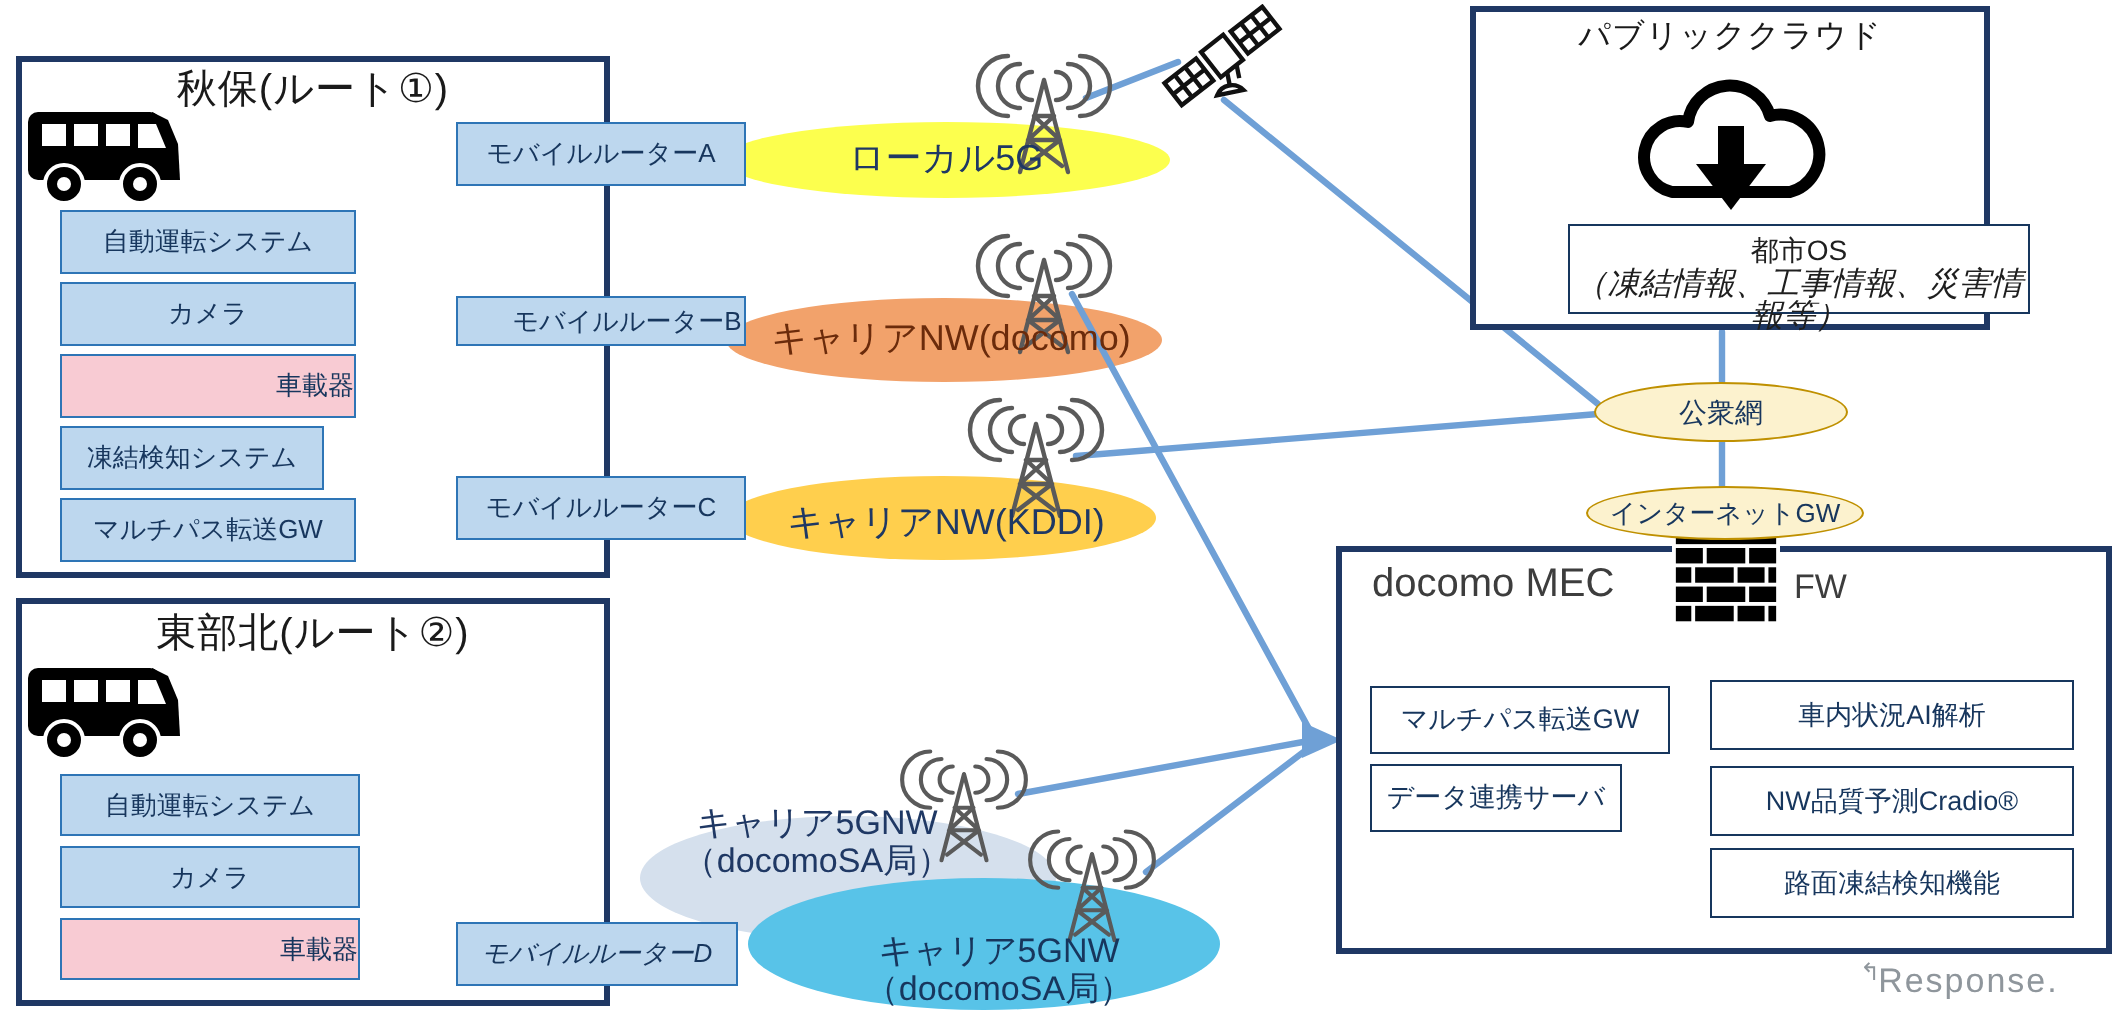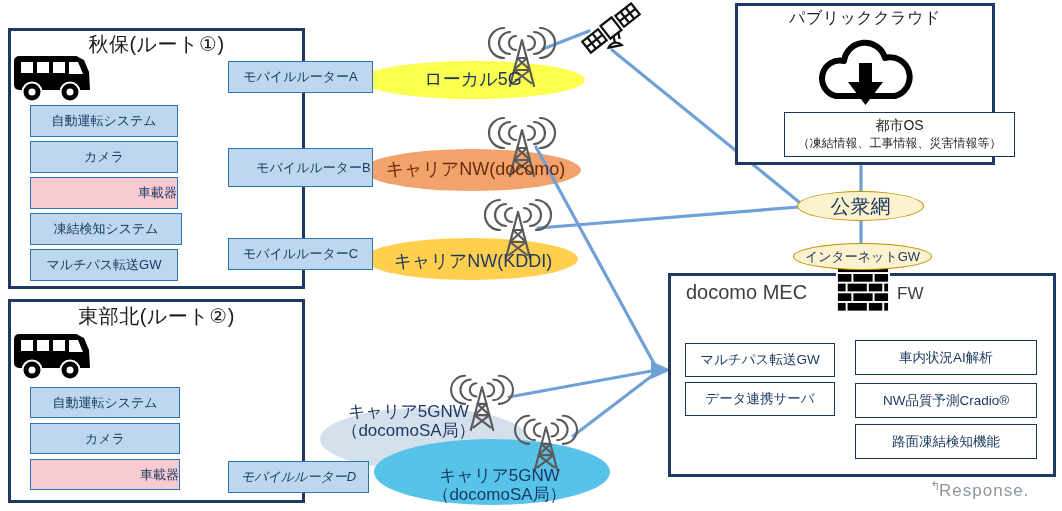--- a/index.html
+++ b/index.html
@@ -18,21 +18,21 @@
   
   .netlabel{position:absolute;text-align:center;z-index:6;line-height:19px;}
   
   .cream{position:absolute;background:#FCF2CE;border:1.4px solid #BF9000;border-radius:50%;
          box-sizing:border-box;color:#17365D;text-align:center;z-index:7;}
   .mec-title{position:absolute;color:#3d3d3d;font-size:20px;z-index:5;}
   .small-note{position:absolute;color:#1a1a1a;font-size:13px;z-index:6;}
   .os-box{position:absolute;box-sizing:border-box;border:1.6px solid #17365D;background:#fff;
           text-align:center;color:#1f1f1f;z-index:5;}
   .os-l1{font-size:14px;line-height:19px;padding-top:3px;}
-  .os-l2{font-size:12px;line-height:16px;}
+  .os-l2{font-size:16px;line-height:16px;font-style:italic;}
   .watermark{position:absolute;color:#8f969c;font-size:17px;letter-spacing:1px;z-index:8;
              display:flex;align-items:flex-start;}
   .watermark .arr{font-size:12px;margin-right:-2px;transform:translateY(-2px);}
   .icon{position:absolute;z-index:5;}
 </style>
 </head>
 <body>
 
 <div id="stage">
 
@@ -82,21 +82,21 @@
 
   <div class="module" style="left:30px;top:105px;width:148px;height:32px;">
       <span>自動運転システム</span>
     </div>
   <div class="module" style="left:30px;top:141px;width:148px;height:32px;">
       <span>カメラ</span>
     </div>
   <div class="module pink" style="left:30px;top:177px;width:148px;height:32px;">
       <span>車載器</span>
     </div>
-  <div class="module" style="left:30px;top:213px;width:152px;height:32px;align-items:center;">
+  <div class="module" style="left:30px;top:213px;width:132px;height:32px;align-items:center;">
       <span>凍結検知システム</span>
     </div>
   <div class="module" style="left:30px;top:249px;width:148px;height:32px;">
       <span>マルチパス転送GW</span>
     </div>
 
   <div class="frame" style="left:8px;top:299px;width:297px;height:204px;"></div>
   <div class="frame-title" style="left:8px;top:303px;width:297px;">東部北(ルート②)</div>
 
   <svg class="icon" style="left:12px;top:326px;" width="84" height="58" viewBox="0 0 84 58">
@@ -118,21 +118,21 @@
   <div class="module" style="left:30px;top:423px;width:150px;height:31px;">
       <span>カメラ</span>
     </div>
   <div class="module pink" style="left:30px;top:459px;width:150px;height:31px;">
       <span>車載器</span>
     </div>
 
   <div class="module" style="left:228px;top:61px;width:145px;height:32px;">
       <span>モバイルルーターA</span>
     </div>
-  <div class="module" style="left:228px;top:148px;width:145px;height:39px;padding-left:26px;">
+  <div class="module" style="left:228px;top:148px;width:145px;height:25px;padding-left:26px;">
       <span>モバイルルーターB</span>
     </div>
   <div class="module" style="left:228px;top:238px;width:145px;height:32px;">
       <span>モバイルルーターC</span>
     </div>
   <div class="module" style="left:228px;top:461px;width:141px;height:32px;font-style:italic;">
       <span>モバイルルーターD</span>
     </div>
 
   <svg class="icon" style="left:486px;top:24px;" width="72" height="64" viewBox="0 0 72 64">
@@ -200,21 +200,21 @@
   <svg class="icon" style="left:812px;top:30px;" width="108" height="88" viewBox="0 0 108 88">
     <path d="M24,66 A15,15 0 1 1 32,31 A21,21 0 0 1 73,28 A15,15 0 1 1 83,66 Z" fill="#fff" stroke="#000" stroke-width="6" stroke-linejoin="round"></path>
     <rect x="47" y="33" width="13" height="21" fill="#000"></rect>
     <polygon points="36,52 71,52 53.5,75" fill="#000"></polygon>
   </svg>
   <div class="os-box" style="left:748px;top:112px;width:231px;height:45px;margin-left:36px;">
     <div class="os-l1">都市OS</div>
     <div class="os-l2">（凍結情報、工事情報、災害情報等）</div>
   </div>
 
-  <div class="cream" style="left:797px;top:191px;width:127px;height:30px;font-size:20px;line-height:28px;"><span>公衆網</span></div>
+  <div class="cream" style="left:797px;top:191px;width:127px;height:30px;font-size:14px;line-height:28px;"><span>公衆網</span></div>
   <div class="cream" style="left:793px;top:243px;width:139px;height:27px;font-size:13px;line-height:25px;"><span>インターネットGW</span></div>
 
   <div class="frame" style="left:668px;top:273px;width:388px;height:204px;"></div>
   <div class="mec-title" style="left:686px;top:281px;">docomo MEC</div>
 
   <svg class="icon" style="left:836px;top:263px;z-index:6;" width="54" height="49" viewBox="0 0 56 50">
     <rect x="0" y="0" width="56" height="50" fill="#fff"></rect>
     <rect x="2" y="0" width="52" height="9" fill="#000"></rect>
     <g fill="#000">
       <rect x="2" y="11" width="14" height="8"></rect>
@@ -231,21 +231,21 @@
         <rect x="12" y="41" width="20" height="8"></rect>
         <rect x="34" y="41" width="14" height="8"></rect>
         <rect x="50" y="41" width="4" height="8"></rect>
     </g>
   </svg>
   <div class="mec-title" style="left:897px;top:284px;font-size:17px;">FW</div>
 
   <div class="module plain" style="left:685px;top:343px;width:150px;height:34px;">
       <span>マルチパス転送GW</span>
     </div>
-  <div class="module plain" style="left:685px;top:382px;width:150px;height:34px;">
+  <div class="module plain" style="left:685px;top:382px;width:126px;height:34px;">
       <span>データ連携サーバ</span>
     </div>
   <div class="module plain" style="left:855px;top:340px;width:182px;height:35px;">
       <span>車内状況AI解析</span>
     </div>
   <div class="module plain" style="left:855px;top:424px;width:182px;height:35px;">
       <span>路面凍結検知機能</span>
     </div>
   <div class="module plain" style="left:855px;top:383px;width:182px;height:35px;">
       <span>NW品質予測Cradio®</span>

